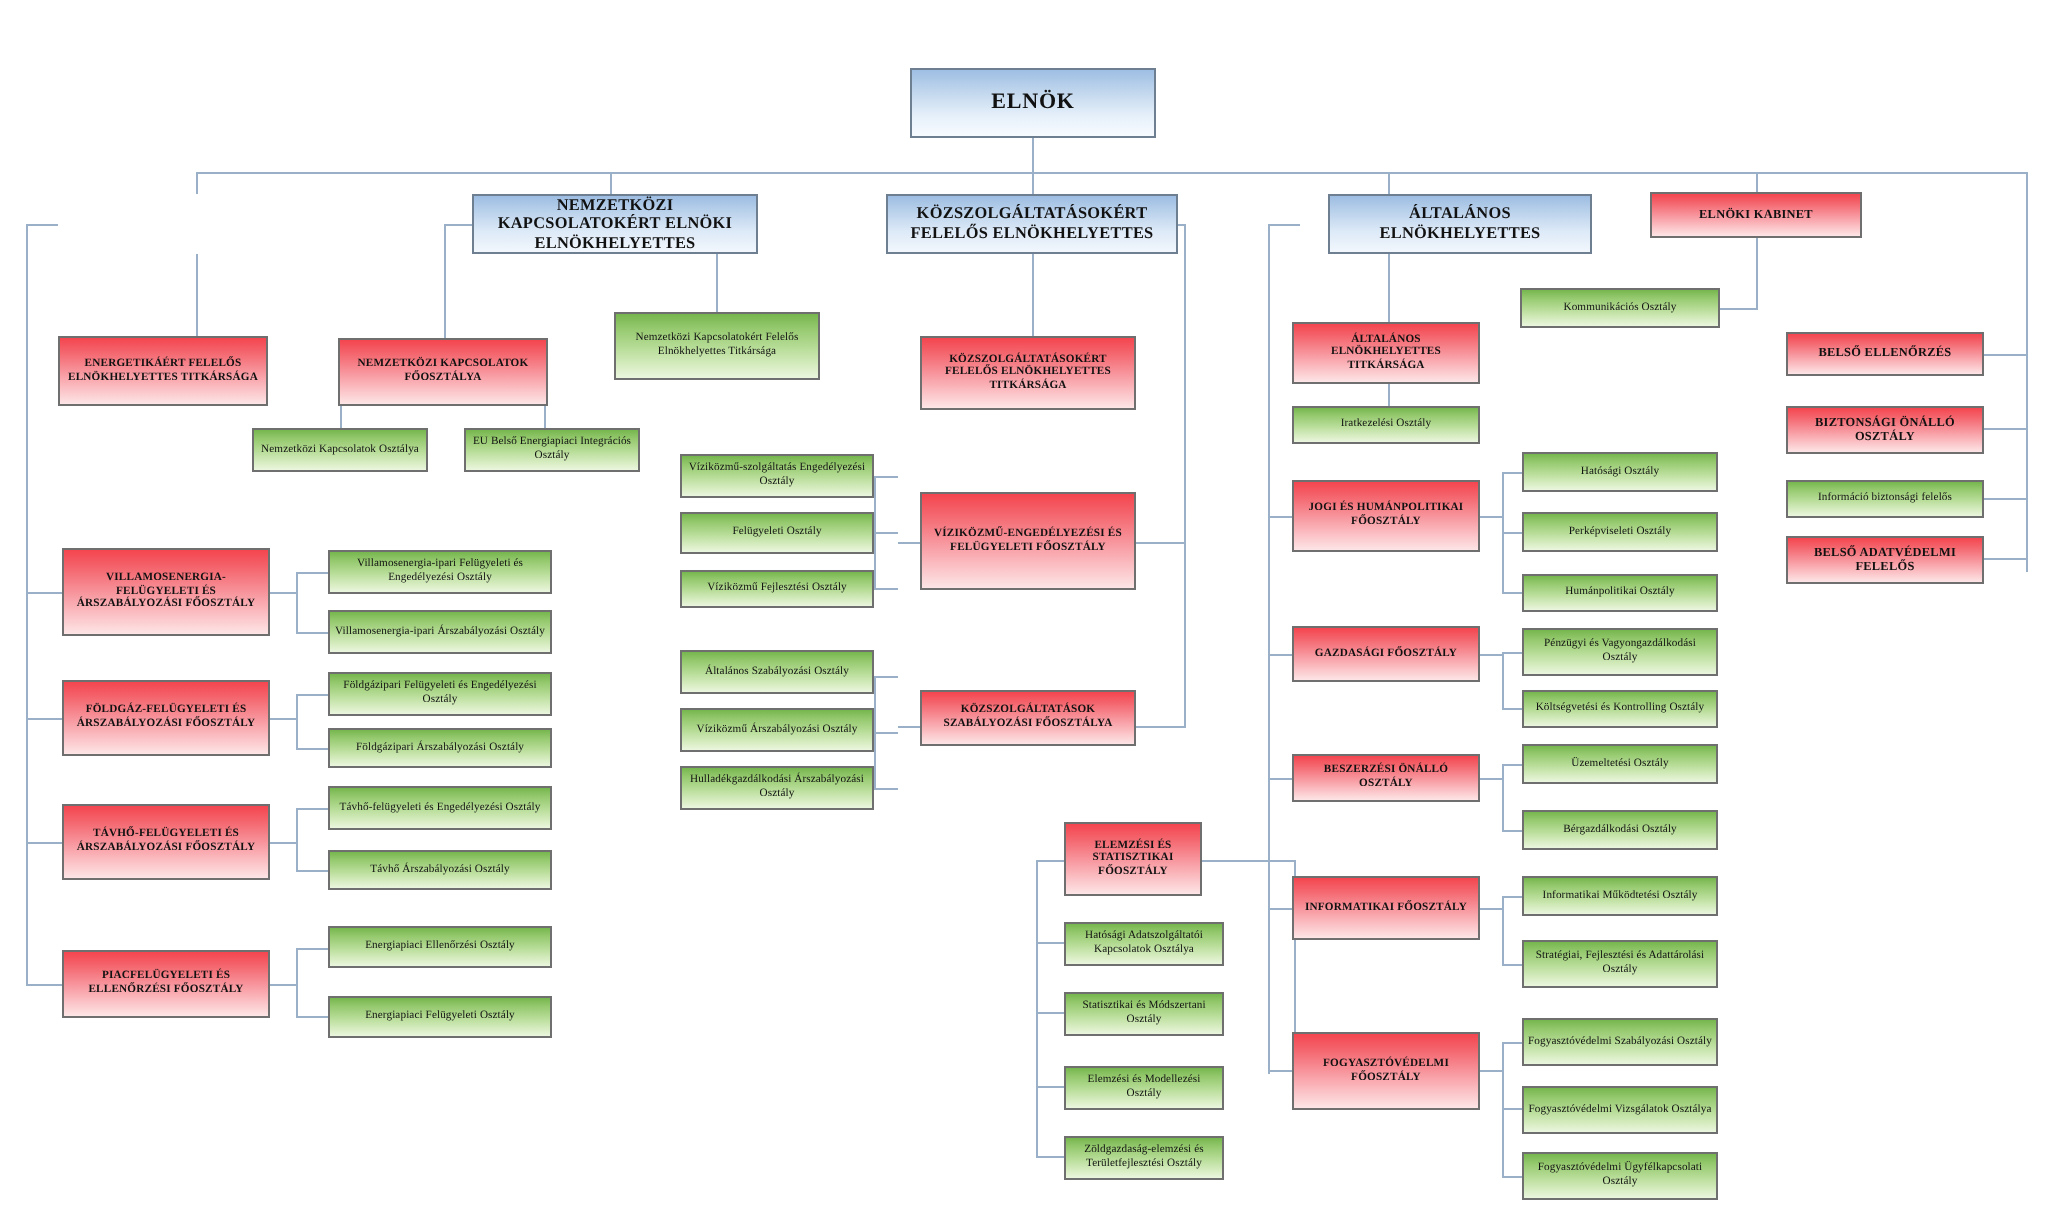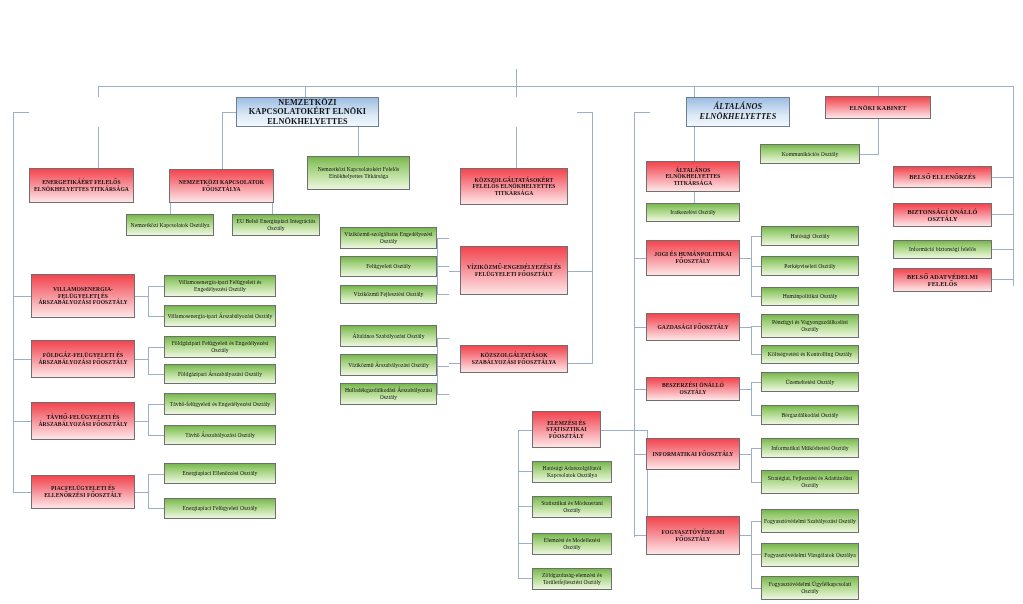--- a/index.html
+++ b/index.html
@@ -183,23 +183,25 @@
 
   <div class="ln lnh" style="left:739px;top:535px;width:12px;"></div>
   <div class="ln lnv" style="left:751px;top:521px;height:67px;"></div>
   <div class="ln lnh" style="left:751px;top:521px;width:10px;"></div>
   <div class="ln lnh" style="left:751px;top:554px;width:10px;"></div>
   <div class="ln lnh" style="left:751px;top:588px;width:10px;"></div>
 
   <div class="ln lnv" style="left:878px;top:119px;height:35px;"></div>
   <div class="ln lnh" style="left:855px;top:154px;width:24px;"></div>
 
+  <div class="node blue president" style="left:455px;top:34px;width:123px;height:35px;">ELNÖK</div>
 
   <div class="node blue deputy" style="left:236px;top:97px;width:143px;height:30px;">NEMZETKÖZI KAPCSOLATOKÉRT ELNÖKI ELNÖKHELYETTES</div>
-  <div class="node blue deputy" style="left:686px;top:97px;width:104px;height:30px;font-style:italic;">ÁLTALÁNOS ELNÖKHELYETTES</div>
+  <div class="node blue deputy" style="left:443px;top:97px;width:146px;height:30px;">KÖZSZOLGÁLTATÁSOKÉRT FELELŐS ELNÖKHELYETTES</div>
+  <div class="node blue deputy" style="left:664px;top:97px;width:132px;height:30px;">ÁLTALÁNOS ELNÖKHELYETTES</div>
 
   <div class="node red mid" style="left:825px;top:96px;width:106px;height:23px;">ELNÖKI KABINET</div>
   <div class="node green" style="left:760px;top:144px;width:100px;height:20px;">Kommunikációs Osztály</div>
 
   <div class="node red small" style="left:29px;top:168px;width:105px;height:35px;">ENERGETIKÁÉRT FELELŐS ELNÖKHELYETTES TITKÁRSÁGA</div>
 
   <div class="node red small" style="left:31px;top:274px;width:104px;height:44px;">VILLAMOSENERGIA-FELÜGYELETI ÉS ÁRSZABÁLYOZÁSI FŐOSZTÁLY</div>
   <div class="node green" style="left:164px;top:275px;width:112px;height:22px;">Villamosenergia-ipari Felügyeleti és Engedélyezési Osztály</div>
   <div class="node green" style="left:164px;top:305px;width:112px;height:22px;">Villamosenergia-ipari Árszabályozási Osztály</div>
 

